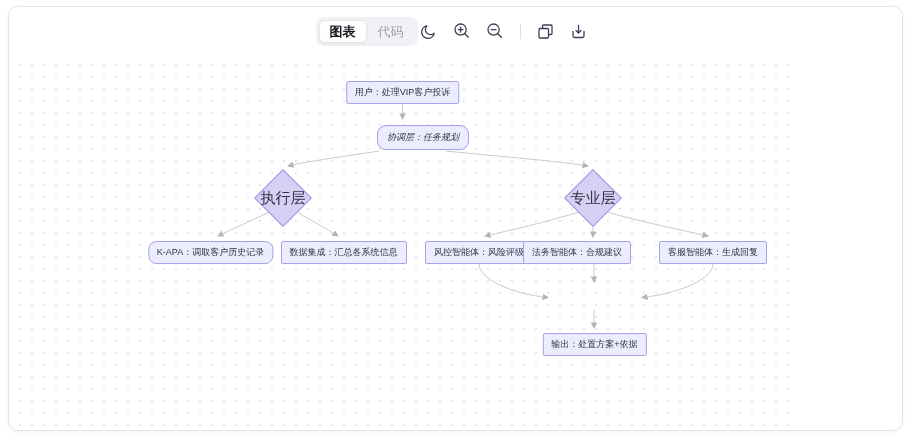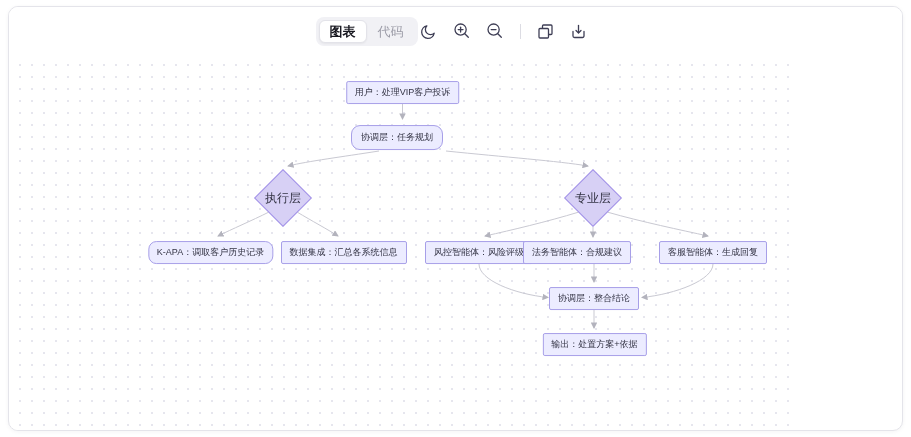--- a/index.html
+++ b/index.html
@@ -94,21 +94,21 @@
   }
   .dshape {
     position: absolute; left: 50%; top: 50%;
     width: 41px; height: 41px;
     transform: translate(-50%, -50%) rotate(45deg);
     background: #d7d0f5;
     border: 1px solid #a393e8;
   }
   .dlabel {
     position: relative;
-    font-size: 12px; color: #333344; white-space: nowrap; text-align: center;
+    font-size: 15px; color: #333344; white-space: nowrap; text-align: center;
   }
 </style>
 </head>
 <body>
 
 <div class="card">
 
   <div class="topbar">
     <div class="tab-group">
       <button class="tab active">图表</button>
@@ -183,21 +183,21 @@
         <path d="M584,209 L584,227" marker-end="url(#arrow)"></path>
         <path d="M703,209 C703,225 666,239 632,242.5" marker-end="url(#arrow)"></path>
         <path d="M584,255 L584,273" marker-end="url(#arrow)"></path>
       </g>
     </svg>
 
     <div class="node" style="left:392.5px; top:37.5px;">
       <span>用户：处理VIP客户投诉</span>
     </div>
 
-    <div class="node rounded" style="left:387px; top:82.5px;">
+    <div class="node rounded" style="left:413px; top:82.5px;font-style:italic;">
       <span>协调层：任务规划</span>
     </div>
 
     <div class="dnode" style="left:273px; top:143px;">
       <span class="dshape"></span>
       <span class="dlabel">执行层</span>
     </div>
 
     <div class="dnode" style="left:583px; top:143px;">
       <span class="dshape"></span>
@@ -217,22 +217,19 @@
     </div>
 
     <div class="node" style="left:567px; top:197.5px;">
       <span>法务智能体：合规建议</span>
     </div>
 
     <div class="node" style="left:703px; top:197.5px;">
       <span>客服智能体：生成回复</span>
     </div>
 
-    <div class="node" style="left:584px; top:243.5px;">
-      <span>协调层：整合结论</span>
-    </div>
 
     <div class="node" style="left:584.5px; top:289.5px;">
       <span>输出：处置方案+依据</span>
     </div>
 
   </div>
 </div>
 
 </body></html>

